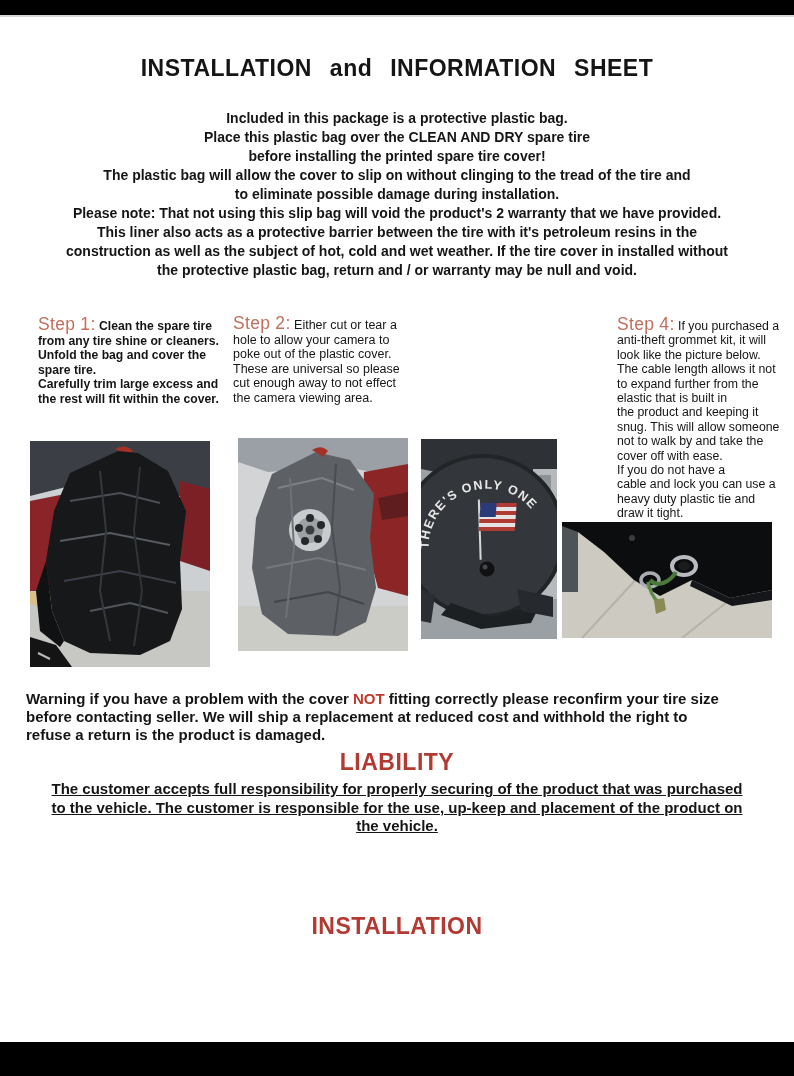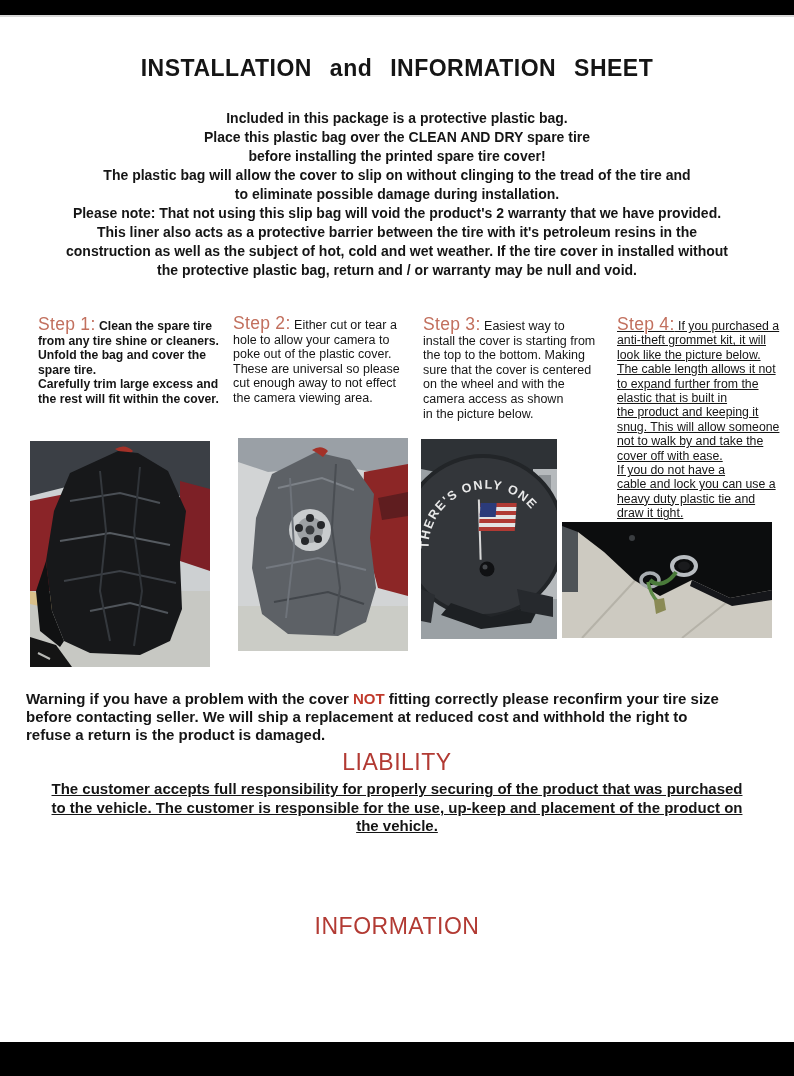--- a/index.html
+++ b/index.html
@@ -24,35 +24,35 @@
     border-bottom:2px solid var(--red);padding:0 16px 2px;}
 
   .intro{position:absolute;top:109px;left:20px;width:754px;text-align:center;
     font-size:14px;font-weight:bold;line-height:19px;white-space:pre-line;}
 
   .step{position:absolute;font-size:12.5px;line-height:14.6px;white-space:pre-line;}
   .step .step-label{font-size:17.5px;color:var(--step-red);font-weight:normal;letter-spacing:.3px;}
   .step-1{left:38px;top:317px;width:200px;font-weight:bold;font-size:12.2px;}
   .step-2{left:233px;top:316px;width:200px;}
   .step-3{left:423px;top:317px;width:195px;}
-  .step-4{left:617px;top:317px;width:172px;font-size:12.3px;line-height:14.4px;text-decoration:underline;}
+  .step-4{left:617px;top:317px;width:172px;font-size:12.3px;line-height:14.4px;}
 
   .photo{position:absolute;display:block;}
   .photo svg{display:block;}
   .photo-1{left:30px;top:441px;}
   .photo-2{left:238px;top:438px;}
   .photo-3{left:421px;top:439px;}
   .photo-4{left:562px;top:522px;}
 
   .fit-warning{position:absolute;top:690px;left:26px;width:744px;
     font-size:15px;font-weight:bold;line-height:18px;white-space:pre-line;}
   .fit-warning .not{color:var(--not-red);}
 
   .red-heading{position:absolute;left:0;width:794px;text-align:center;
-    color:var(--red);font-weight:normal;font-size:23px;letter-spacing:.5px;}
+    color:var(--red);font-weight:bold;font-size:23px;letter-spacing:.5px;}
   .liability-heading{top:749px;}
   .maintenance-heading{top:913px;}
 
   .para{position:absolute;left:24px;width:746px;text-align:center;
     font-weight:bold;font-size:15px;line-height:18.5px;white-space:pre-line;}
   .liability-para-1{top:780px;text-decoration:underline;}
   .liability-para-2{top:847px;font-size:14.8px;}
   .maintenance-para{top:946px;font-size:14.5px;}
 </style>
 </head>
@@ -79,27 +79,20 @@
 Unfold the bag and cover the
 spare tire.
 Carefully trim large excess and
 the rest will fit within the cover.</span></div>
   <div class="step step-2"><span class="step-label">Step 2:</span> <span>Either cut or tear a
 hole to allow your camera to
 poke out of the plastic cover.
 These are universal so please
 cut enough away to not effect
 the camera viewing area.</span></div>
-  <div class="step step-3"><span class="step-label">Step 3:</span> <span>Easiest way to
-install the cover is starting from
-the top to the bottom. Making
-sure that the cover is centered
-on the wheel and with the
-camera access as shown
-in the picture below.</span></div>
   <div class="step step-4"><span class="step-label">Step 4:</span> <span>If you purchased a
 anti-theft grommet kit, it will
 look like the picture below.
 The cable length allows it not
 to expand further from the
 elastic that is built in
 the product and keeping it
 snug. This will allow someone
 not to walk by and take the
 cover off with ease.
@@ -209,16 +202,16 @@
 
   <div class="fit-warning"><span>Warning if you have a problem with the cover  </span><span class="not">NOT</span><span> fitting correctly please reconfirm your tire size
 before contacting seller. We will ship a replacement at reduced cost and withhold the right to
 refuse a return is the product is damaged.</span></div>
 
   <div class="red-heading liability-heading">LIABILITY</div>
   <div class="para liability-para-1">The customer accepts full responsibility for properly securing of the product that was purchased
 to the vehicle.  The customer is responsible for the use, up-keep and placement of the product on
 the vehicle.</div>
 
-  <div class="red-heading maintenance-heading">INFORMATION</div>
+  <div class="red-heading maintenance-heading">INSTALLATION</div>
 
   <div class="frame-bottom"></div>
 </div>
 
 </body></html>

